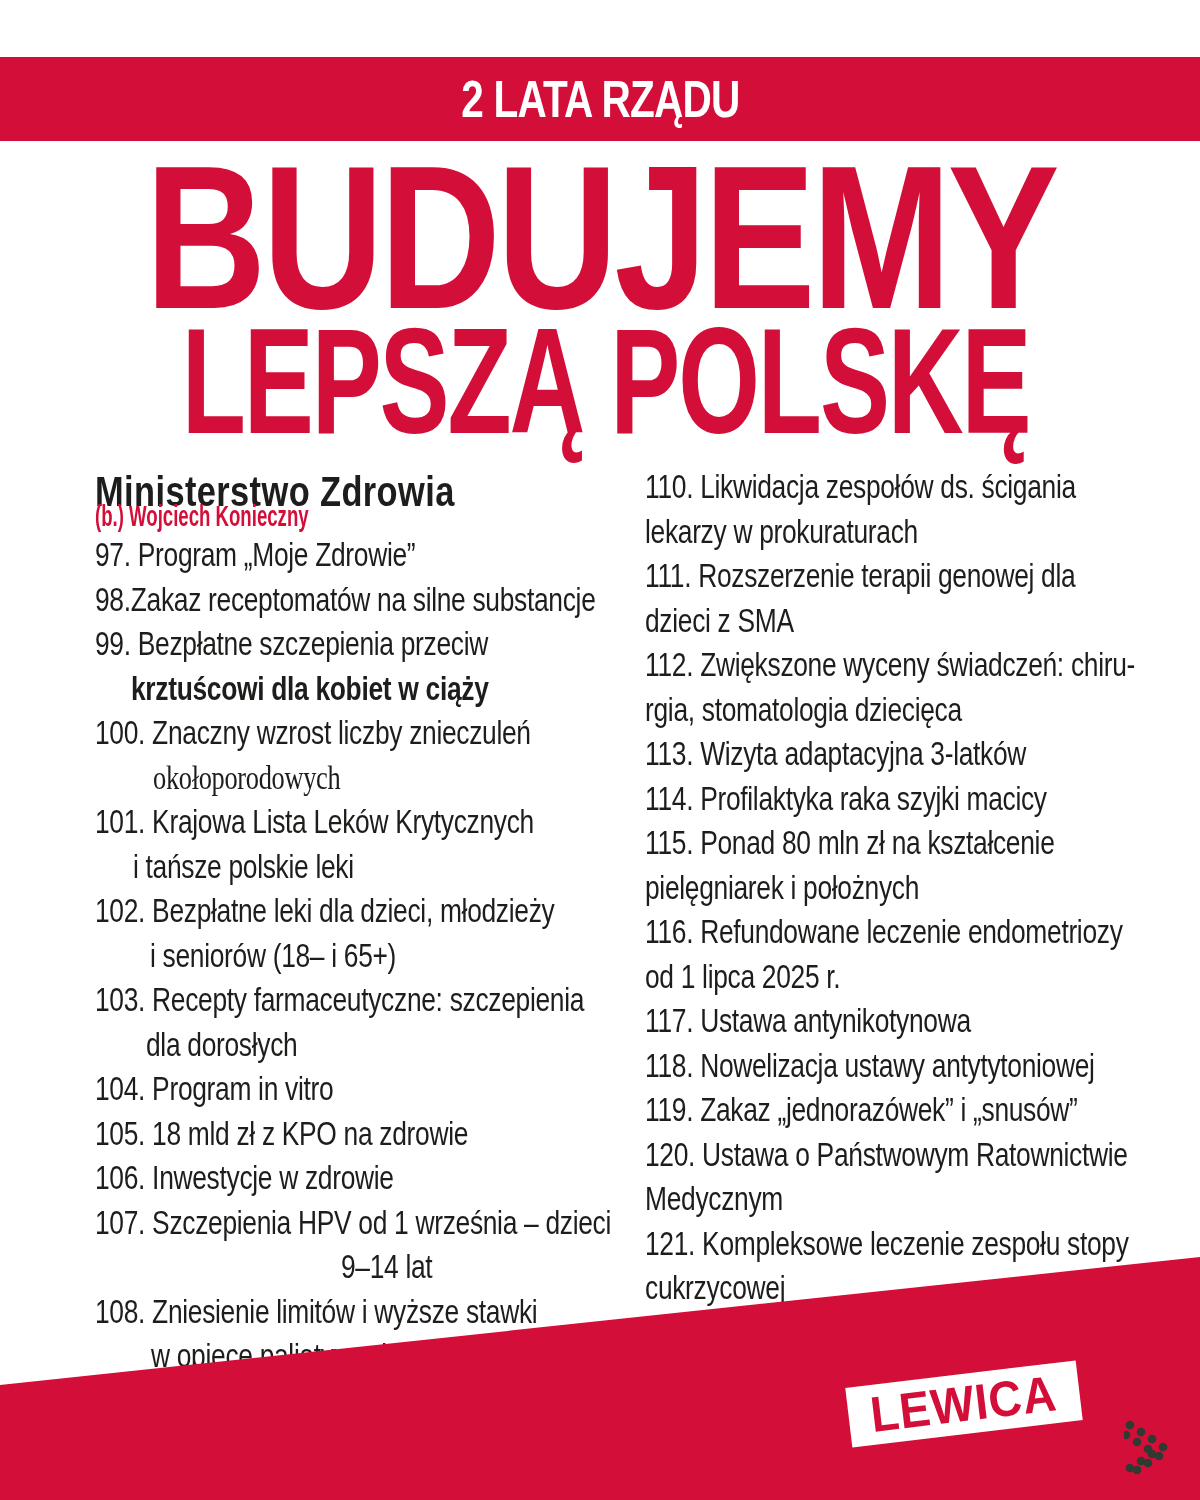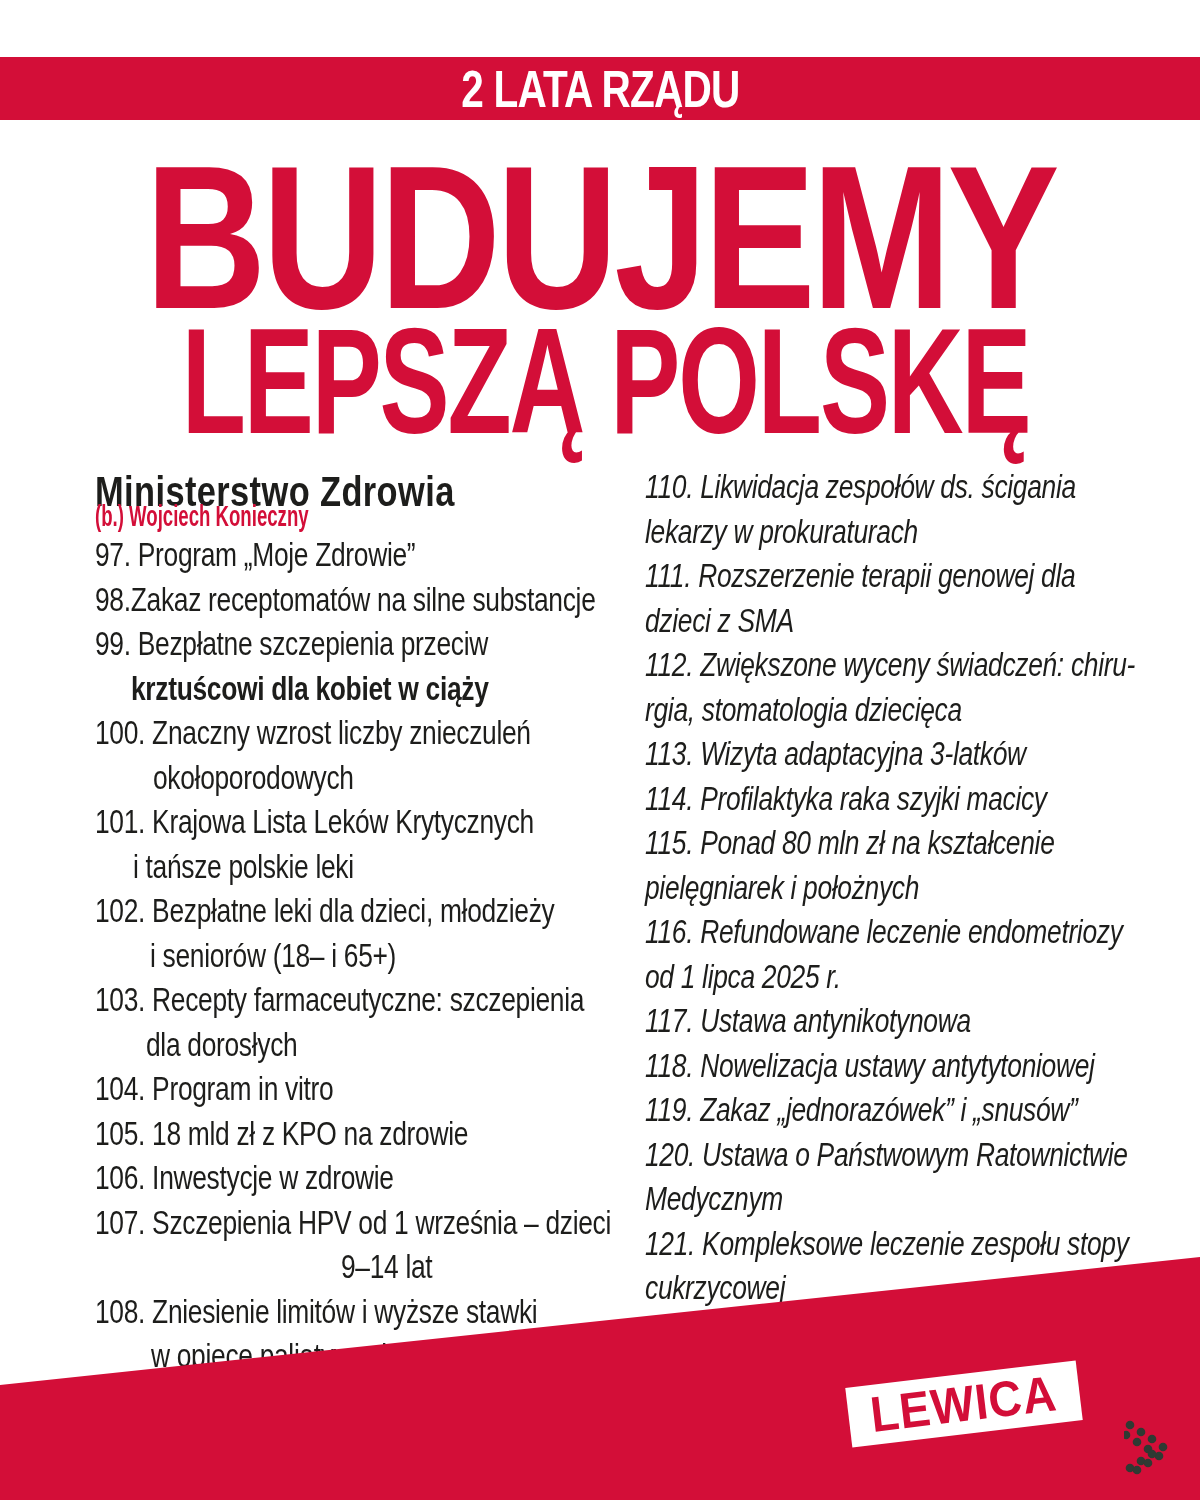--- a/index.html
+++ b/index.html
@@ -13,21 +13,21 @@
   .page{
     position:relative;
     width:1200px;height:1500px;
     background:#ffffff;
     overflow:hidden;
     font-family:"Liberation Sans", sans-serif;
     color:var(--text-black);
   }
   
   .banner{
-    position:absolute;left:0;top:57px;width:1200px;height:63px;
+    position:absolute;left:0;top:57px;width:1200px;height:84px;
     background:var(--brand-red);
     display:flex;align-items:center;justify-content:center;
   }
   .banner-text{
     display:inline-block;
     color:#ffffff;font-weight:bold;font-size:52px;line-height:1;
     letter-spacing:-1px;
     transform:scaleX(0.78);transform-origin:50% 50%;
     white-space:pre;
   }
@@ -51,21 +51,21 @@
   .minister{
     position:absolute;left:95px;top:499px;line-height:1.1;text-decoration:underline;
   }
   .minister .tt{
     display:inline-block;font-size:30px;font-weight:bold;color:var(--brand-red);
     transform:scaleX(0.62);transform-origin:0 50%;white-space:pre;letter-spacing:0px;
   }
   
   .col{position:absolute;}
   .col-left{left:95px;top:536px;width:560px;}
-  .col-right{left:645px;top:468px;width:540px;font-style:italic;}
+  .col-right{left:645px;top:468px;width:540px;}
   .line{line-height:38.5px;white-space:pre;}
   .ltext{
     display:inline-block;
     font-size:33px;letter-spacing:-0.4px;color:var(--text-black);
     transform:scaleX(0.80);transform-origin:0 50%;
     white-space:pre;
   }
   
   .band{
     position:absolute;left:0;top:1257px;width:1200px;height:243px;
@@ -111,21 +111,21 @@
   <div class="minister">
     <span class="tt">(b.) Wojciech Konieczny</span>
   </div>
 
   <div class="col col-left">
       <div class="line"><span class="ltext">97. Program „Moje Zdrowie”</span></div>
       <div class="line"><span class="ltext">98.Zakaz receptomatów na silne substancje</span></div>
       <div class="line"><span class="ltext">99. Bezpłatne szczepienia przeciw</span></div>
       <div class="line" style="padding-left: 36px; font-weight: bold;"><span class="ltext">krztuścowi dla kobiet w ciąży</span></div>
       <div class="line"><span class="ltext">100. Znaczny wzrost liczby znieczuleń</span></div>
-      <div class="line" style="padding-left: 58px;"><span class="ltext">okołoporodowych</span></div>
+      <div class="line" style="padding-left: 58px; font-family: Liberation Serif, serif;"><span class="ltext">okołoporodowych</span></div>
       <div class="line"><span class="ltext">101. Krajowa Lista Leków Krytycznych</span></div>
       <div class="line" style="padding-left: 38px; text-decoration: underline;"><span class="ltext">i tańsze polskie leki</span></div>
       <div class="line"><span class="ltext">102. Bezpłatne leki dla dzieci, młodzieży</span></div>
       <div class="line" style="padding-left: 55px;"><span class="ltext">i seniorów (18– i 65+)</span></div>
       <div class="line"><span class="ltext">103. Recepty farmaceutyczne: szczepienia</span></div>
       <div class="line" style="padding-left: 51px;"><span class="ltext">dla dorosłych</span></div>
       <div class="line"><span class="ltext">104. Program in vitro</span></div>
       <div class="line"><span class="ltext">105. 18 mld zł z KPO na zdrowie</span></div>
       <div class="line"><span class="ltext">106. Inwestycje w zdrowie</span></div>
       <div class="line"><span class="ltext">107. Szczepienia HPV od 1 września – dzieci</span></div>

